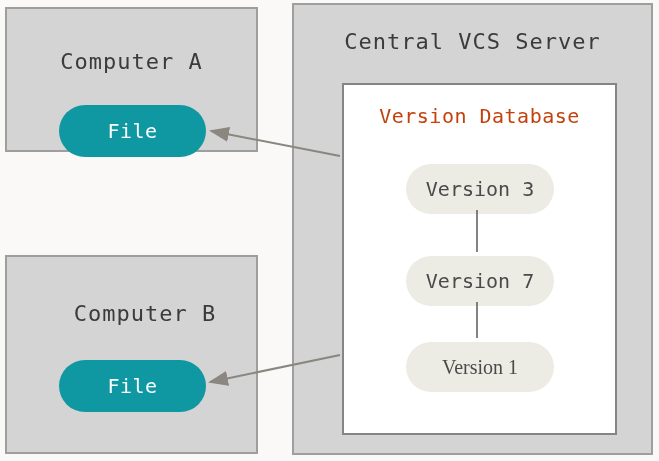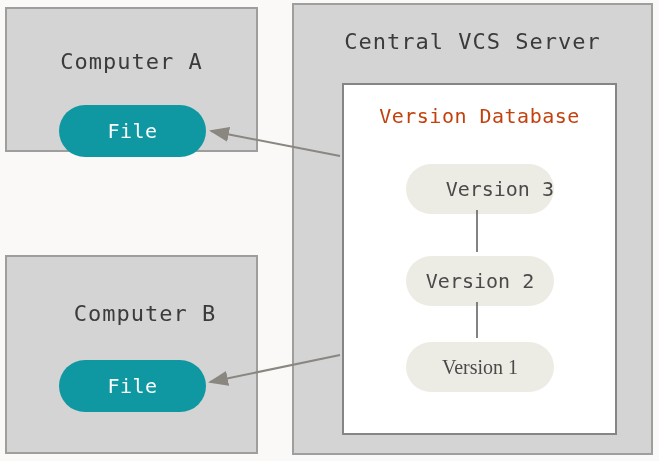--- a/index.html
+++ b/index.html
@@ -75,21 +75,21 @@
     position: absolute;
     left: 62px;
     width: 148px; height: 50px;
     background: #edece4;
     border-radius: 25px;
     display: flex; align-items: center; justify-content: center;
     color: #4a4a4a;
     font-size: 20px;
     white-space: nowrap;
   }
-  #version-3 { top: 79px; justify-content: flex-end; }
+  #version-3 { top: 79px; }
   #version-2 { top: 171px; }
   #version-1 { top: 257px; font-family: Liberation Serif, serif; }
 
   .overlay {
     position: absolute;
     left: 0; top: 0;
     width: 659px; height: 461px;
     pointer-events: none;
   }
 </style>
@@ -115,21 +115,21 @@
   <div class="gray-box" id="server">
     <div class="box-title">Central VCS Server</div>
 
     <div class="db-box">
       <div class="db-title">Version Database</div>
 
       <div class="version-pill" id="version-3">
         <span>Version 3</span>
       </div>
       <div class="version-pill" id="version-2">
-        <span>Version 2</span>
+        <span>Version 7</span>
       </div>
       <div class="version-pill" id="version-1">
         <span>Version 1</span>
       </div>
     </div>
   </div>
 
   <svg class="overlay" width="659" height="461" viewBox="0 0 659 461" xmlns="http://www.w3.org/2000/svg">
     <defs>
       <marker id="arrowhead" markerUnits="userSpaceOnUse" markerWidth="20" markerHeight="15" refX="18" refY="7.5" orient="auto">

